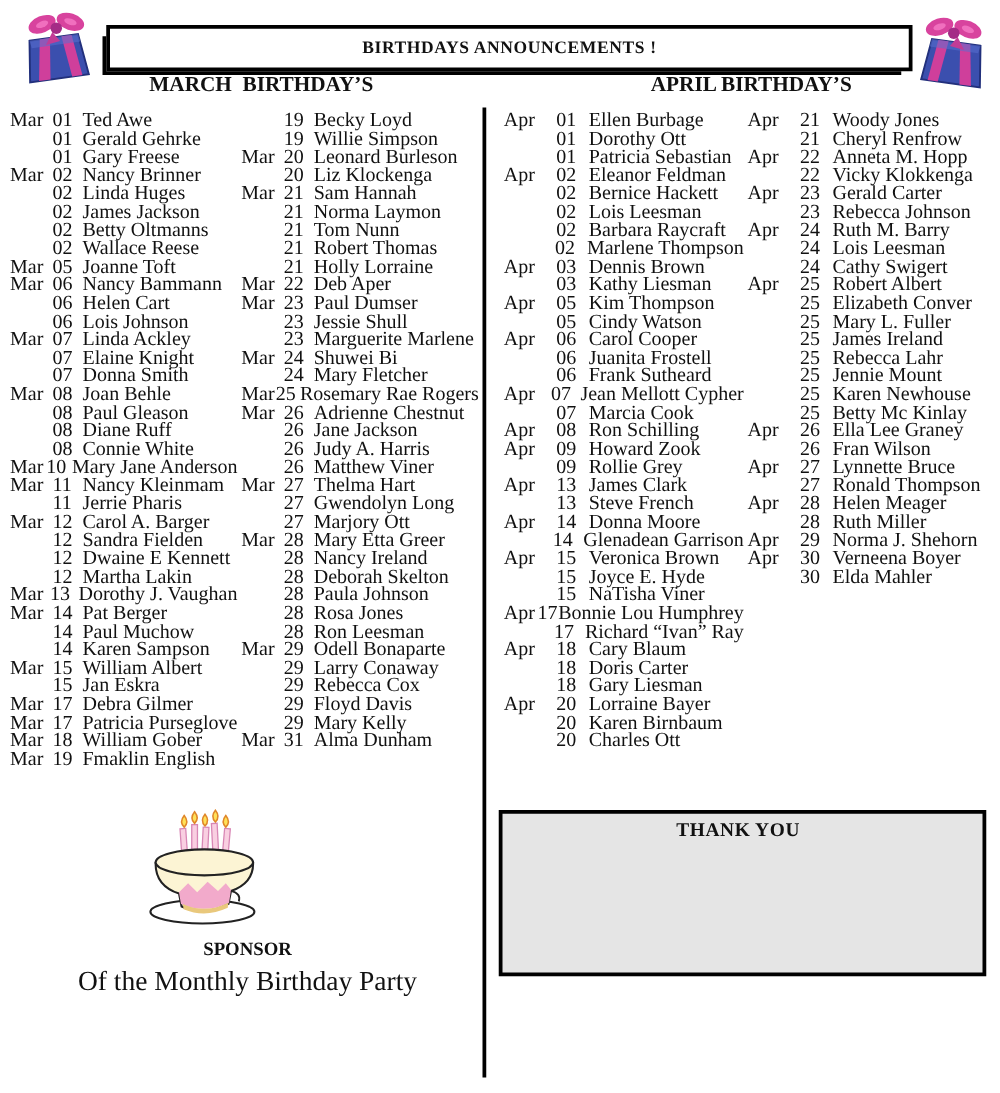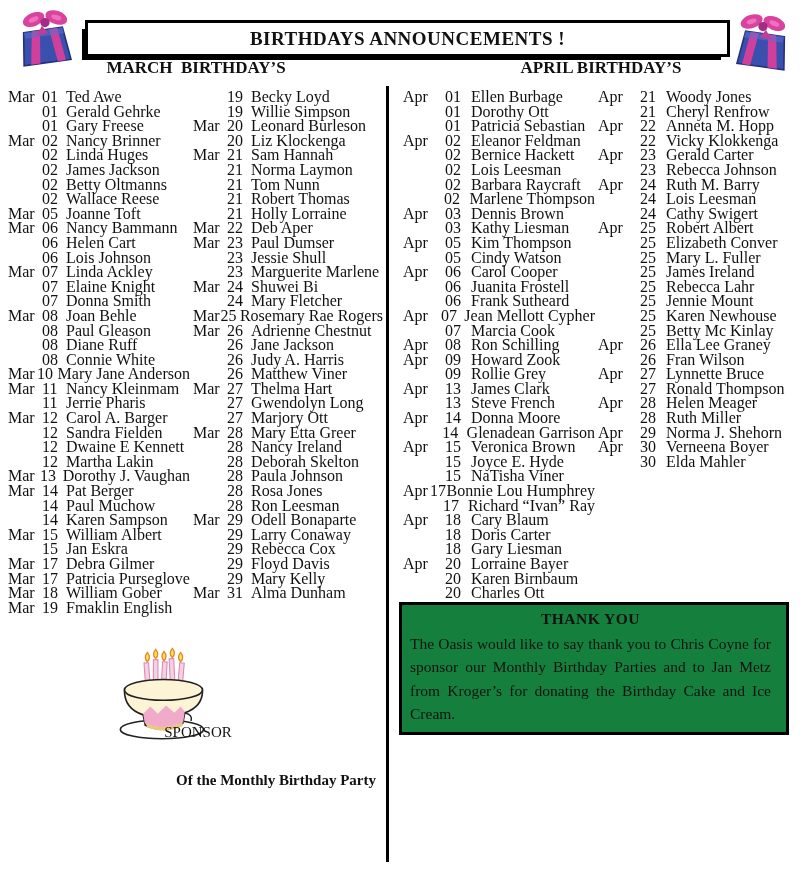--- a/index.html
+++ b/index.html
@@ -11,54 +11,54 @@
   .abs{position:absolute;}
   
   .title-box{
     left:85px;top:20px;width:645px;height:37px;box-sizing:border-box;
     border:3px solid #000;
     box-shadow:-6px 6px 0 -3px #000;
     display:flex;align-items:center;justify-content:center;
     background:#fff;
   }
   .title-box h1{
-    margin:0;font-size:19px;font-weight:bold;letter-spacing:.5px;white-space:pre;
+    margin:0;font-size:14px;font-weight:bold;letter-spacing:.5px;white-space:pre;
   }
   .gift{width:64px;height:68px;}
   .gift-left{left:13px;top:3px;}
   .gift-right{left:731px;top:7px;transform:scaleX(-1);}
   .col-head{
     top:58px;height:24px;text-align:center;font-weight:bold;font-size:17px;white-space:pre;
   }
-  .col-head.march{left:3px;width:386px;}
+  .col-head.march{left:16px;width:386px;}
   .col-head.april{left:408px;width:386px;}
   
   .divider{left:386px;top:86px;width:3px;height:776px;background:#000;}
   
   .blist{top:90px;font-size:16px;}
   .blist .brow{display:flex;height:14.6px;line-height:14.6px;white-space:nowrap;}
   .bm{display:inline-block;}
   .bd{display:inline-block;}
   .bn{flex:1;}
   .march-list .bm{width:34px;}
   .march-list .bd{width:24px;}
   .april-list .bm{width:42px;}
   .april-list .bd{width:26px;}
   #march-col1{left:8px;width:182px;}
   #march-col2{left:193px;width:190px;}
   #april-col1{left:403px;width:192px;}
   #april-col2{left:598px;width:198px;}
   
   .cake{left:112px;top:642px;width:104px;height:102px;}
-  .sponsor-label{left:20px;top:724px;width:356px;text-align:center;font-weight:normal;font-size:15px;}
-  .sponsor-sub{left:20px;top:772px;width:356px;text-align:right;font-weight:bold;font-size:15px;}
+  .sponsor-label{left:20px;top:752px;width:356px;text-align:center;font-weight:bold;font-size:15px;}
+  .sponsor-sub{left:20px;top:772px;width:356px;text-align:center;font-weight:normal;font-size:22px;}
   
   .thanks{
-    left:399px;top:602px;width:390px;height:133px;box-sizing:border-box;
-    border:3px solid #000;background:#15803d;padding:5px 15px 0 8px;
+    left:399px;top:648px;width:390px;height:133px;box-sizing:border-box;
+    border:3px solid #000;background:#e5e5e5;padding:5px 15px 0 8px;
   }
   .thanks h2{margin:0 0 4px 0;text-align:center;font-size:15.5px;font-weight:bold;letter-spacing:.5px;}
   .thanks p{margin:0;font-size:15.5px;line-height:1.5;text-align:justify;}
 </style>
 </head>
 <body>
 
 <svg class="abs gift gift-left" viewBox="0 0 62 66" aria-hidden="true">
   <g transform="rotate(-8 31 40)">
     <polygon points="12,26 50,26 54,58 8,58" fill="#3b4fae" stroke="#22307c" stroke-width="1.5"></polygon>
@@ -797,14 +797,13 @@
   <ellipse cx="49.5" cy="46" rx="37.5" ry="10" fill="#fcf4d4" stroke="#222" stroke-width="1.6"></ellipse>
 
   <path d="M70 68 q8 2 6 8" fill="none" stroke="#222" stroke-width="1.4"></path>
 </svg>
 
 <div class="abs sponsor-label">SPONSOR</div>
 <div class="abs sponsor-sub">Of the Monthly Birthday Party</div>
 
 <div class="abs thanks">
   <h2>THANK YOU</h2>
-  <p>The Oasis would like to say thank you to Chris Coyne for sponsor our Monthly Birthday Parties and to Jan Metz from Kroger’s for donating the Birthday Cake and Ice Cream.</p>
 </div>
 
 </body></html>

